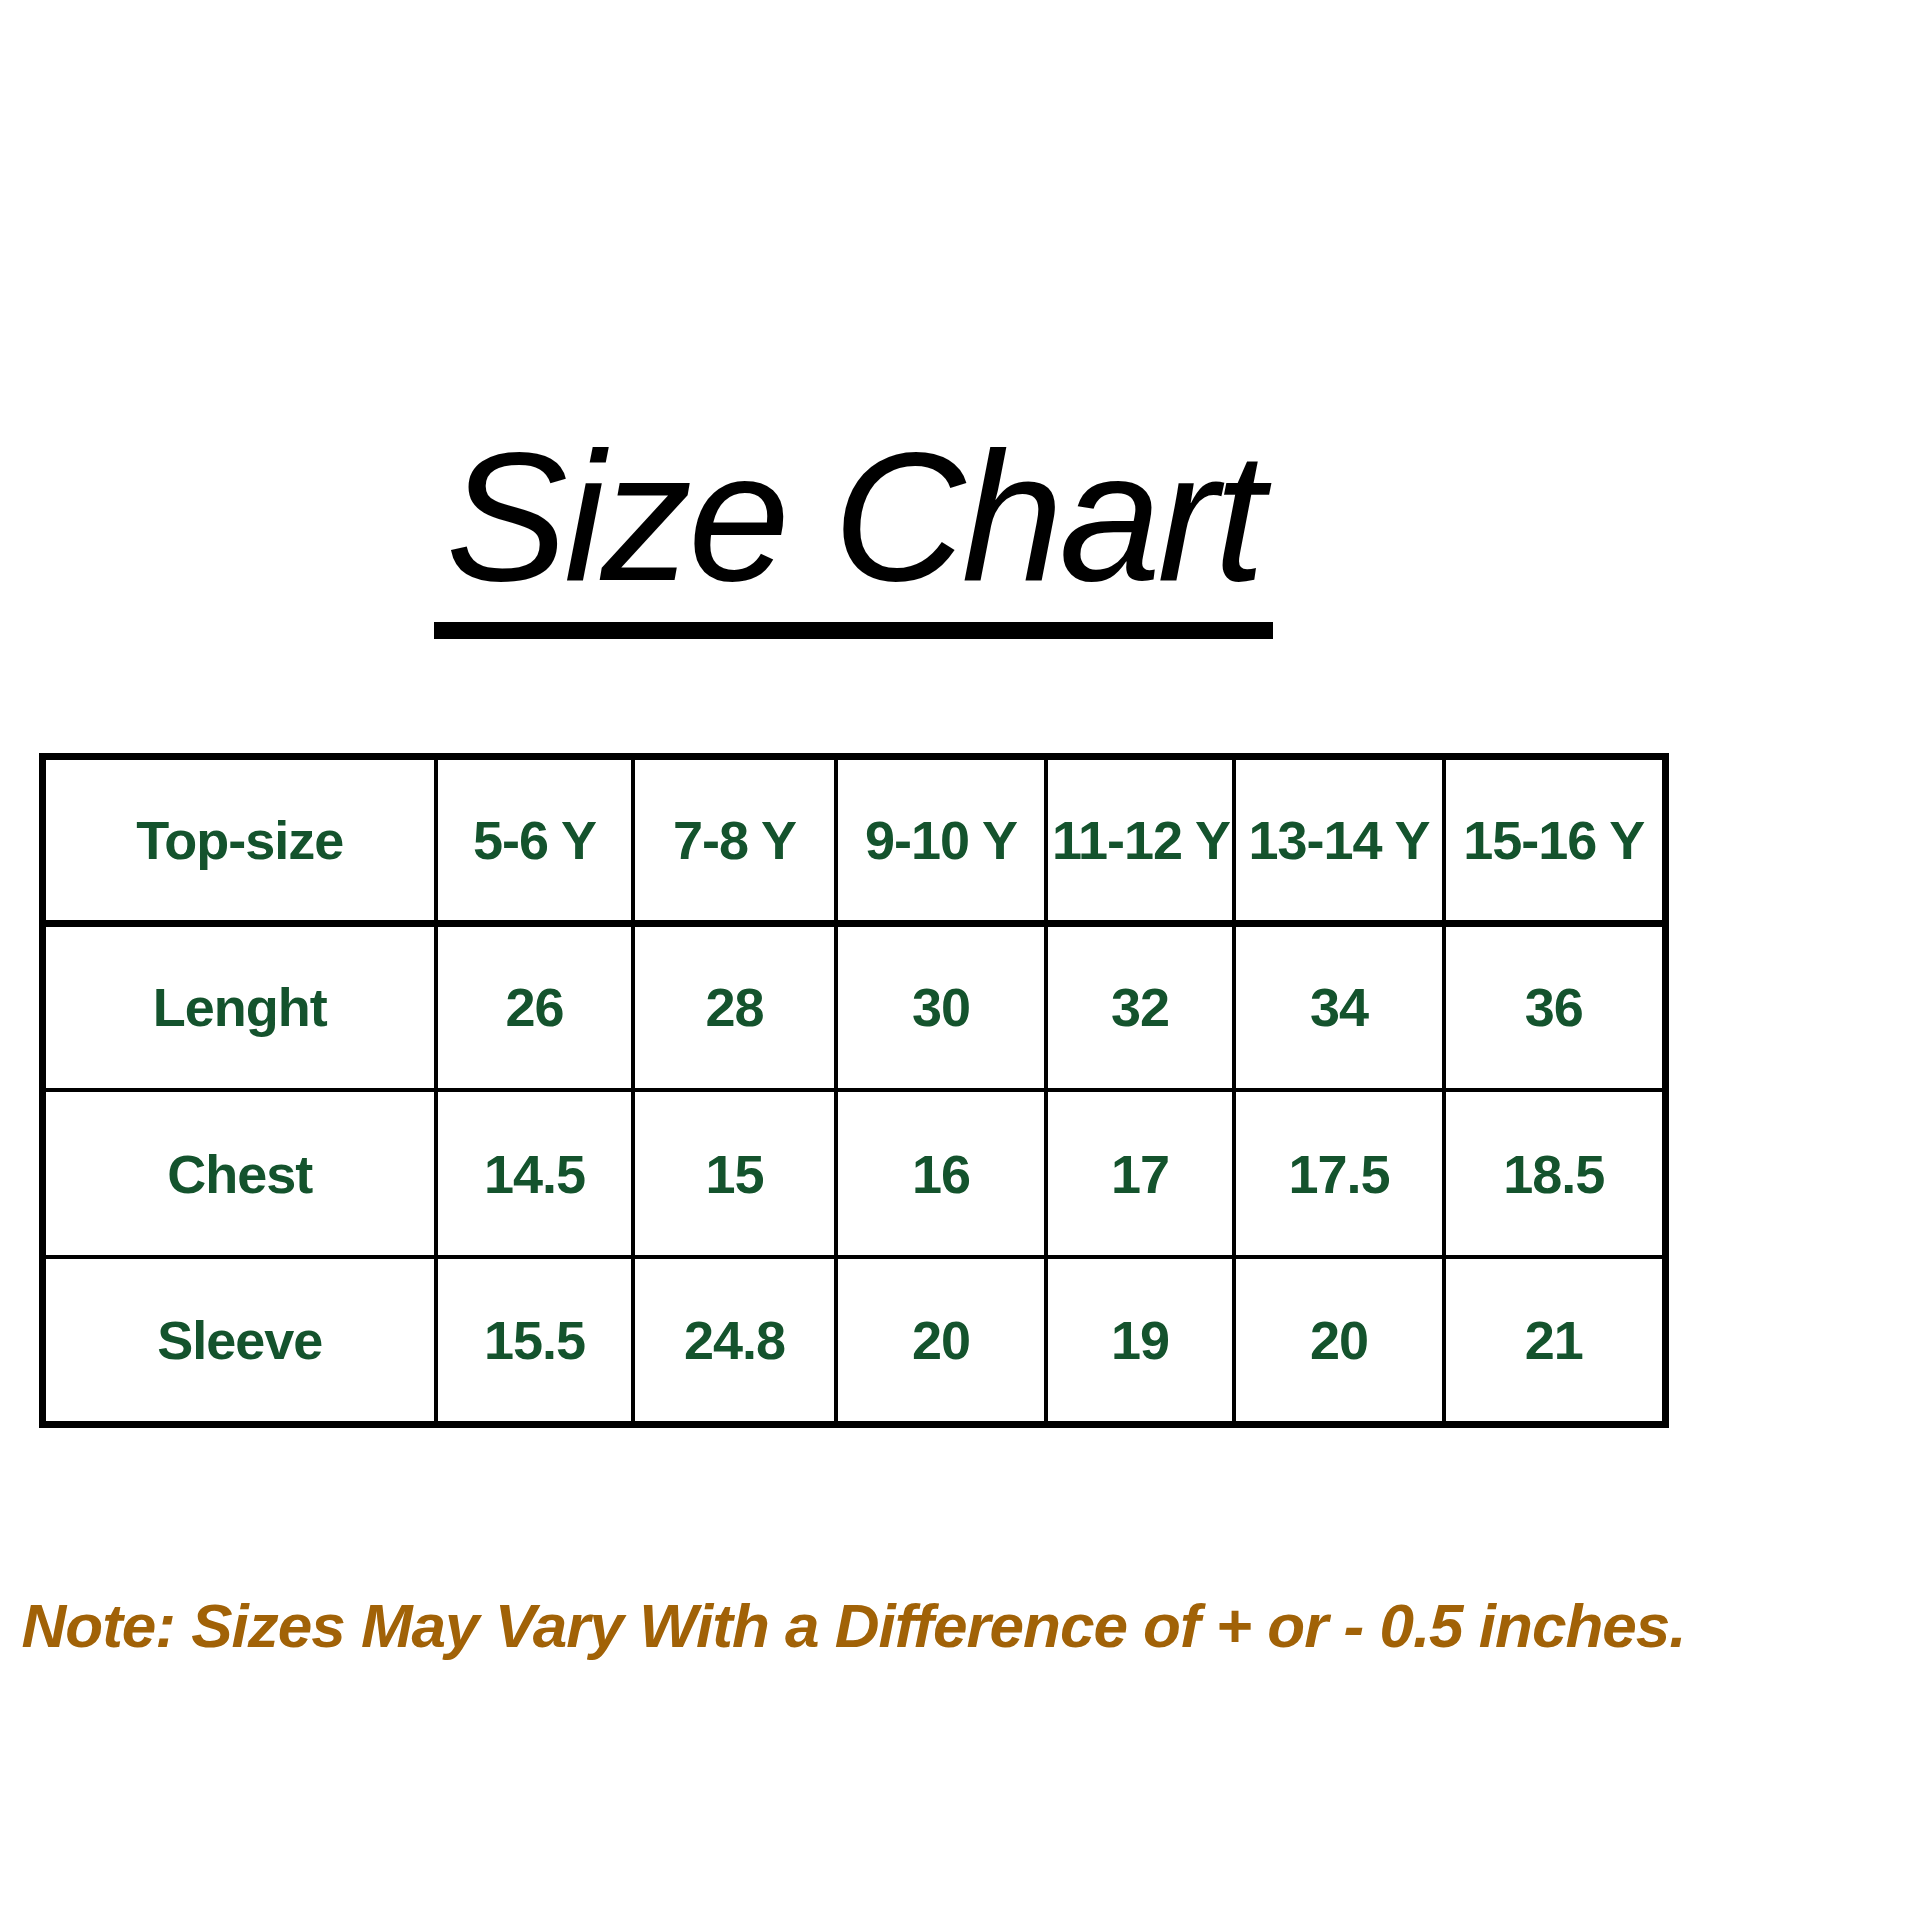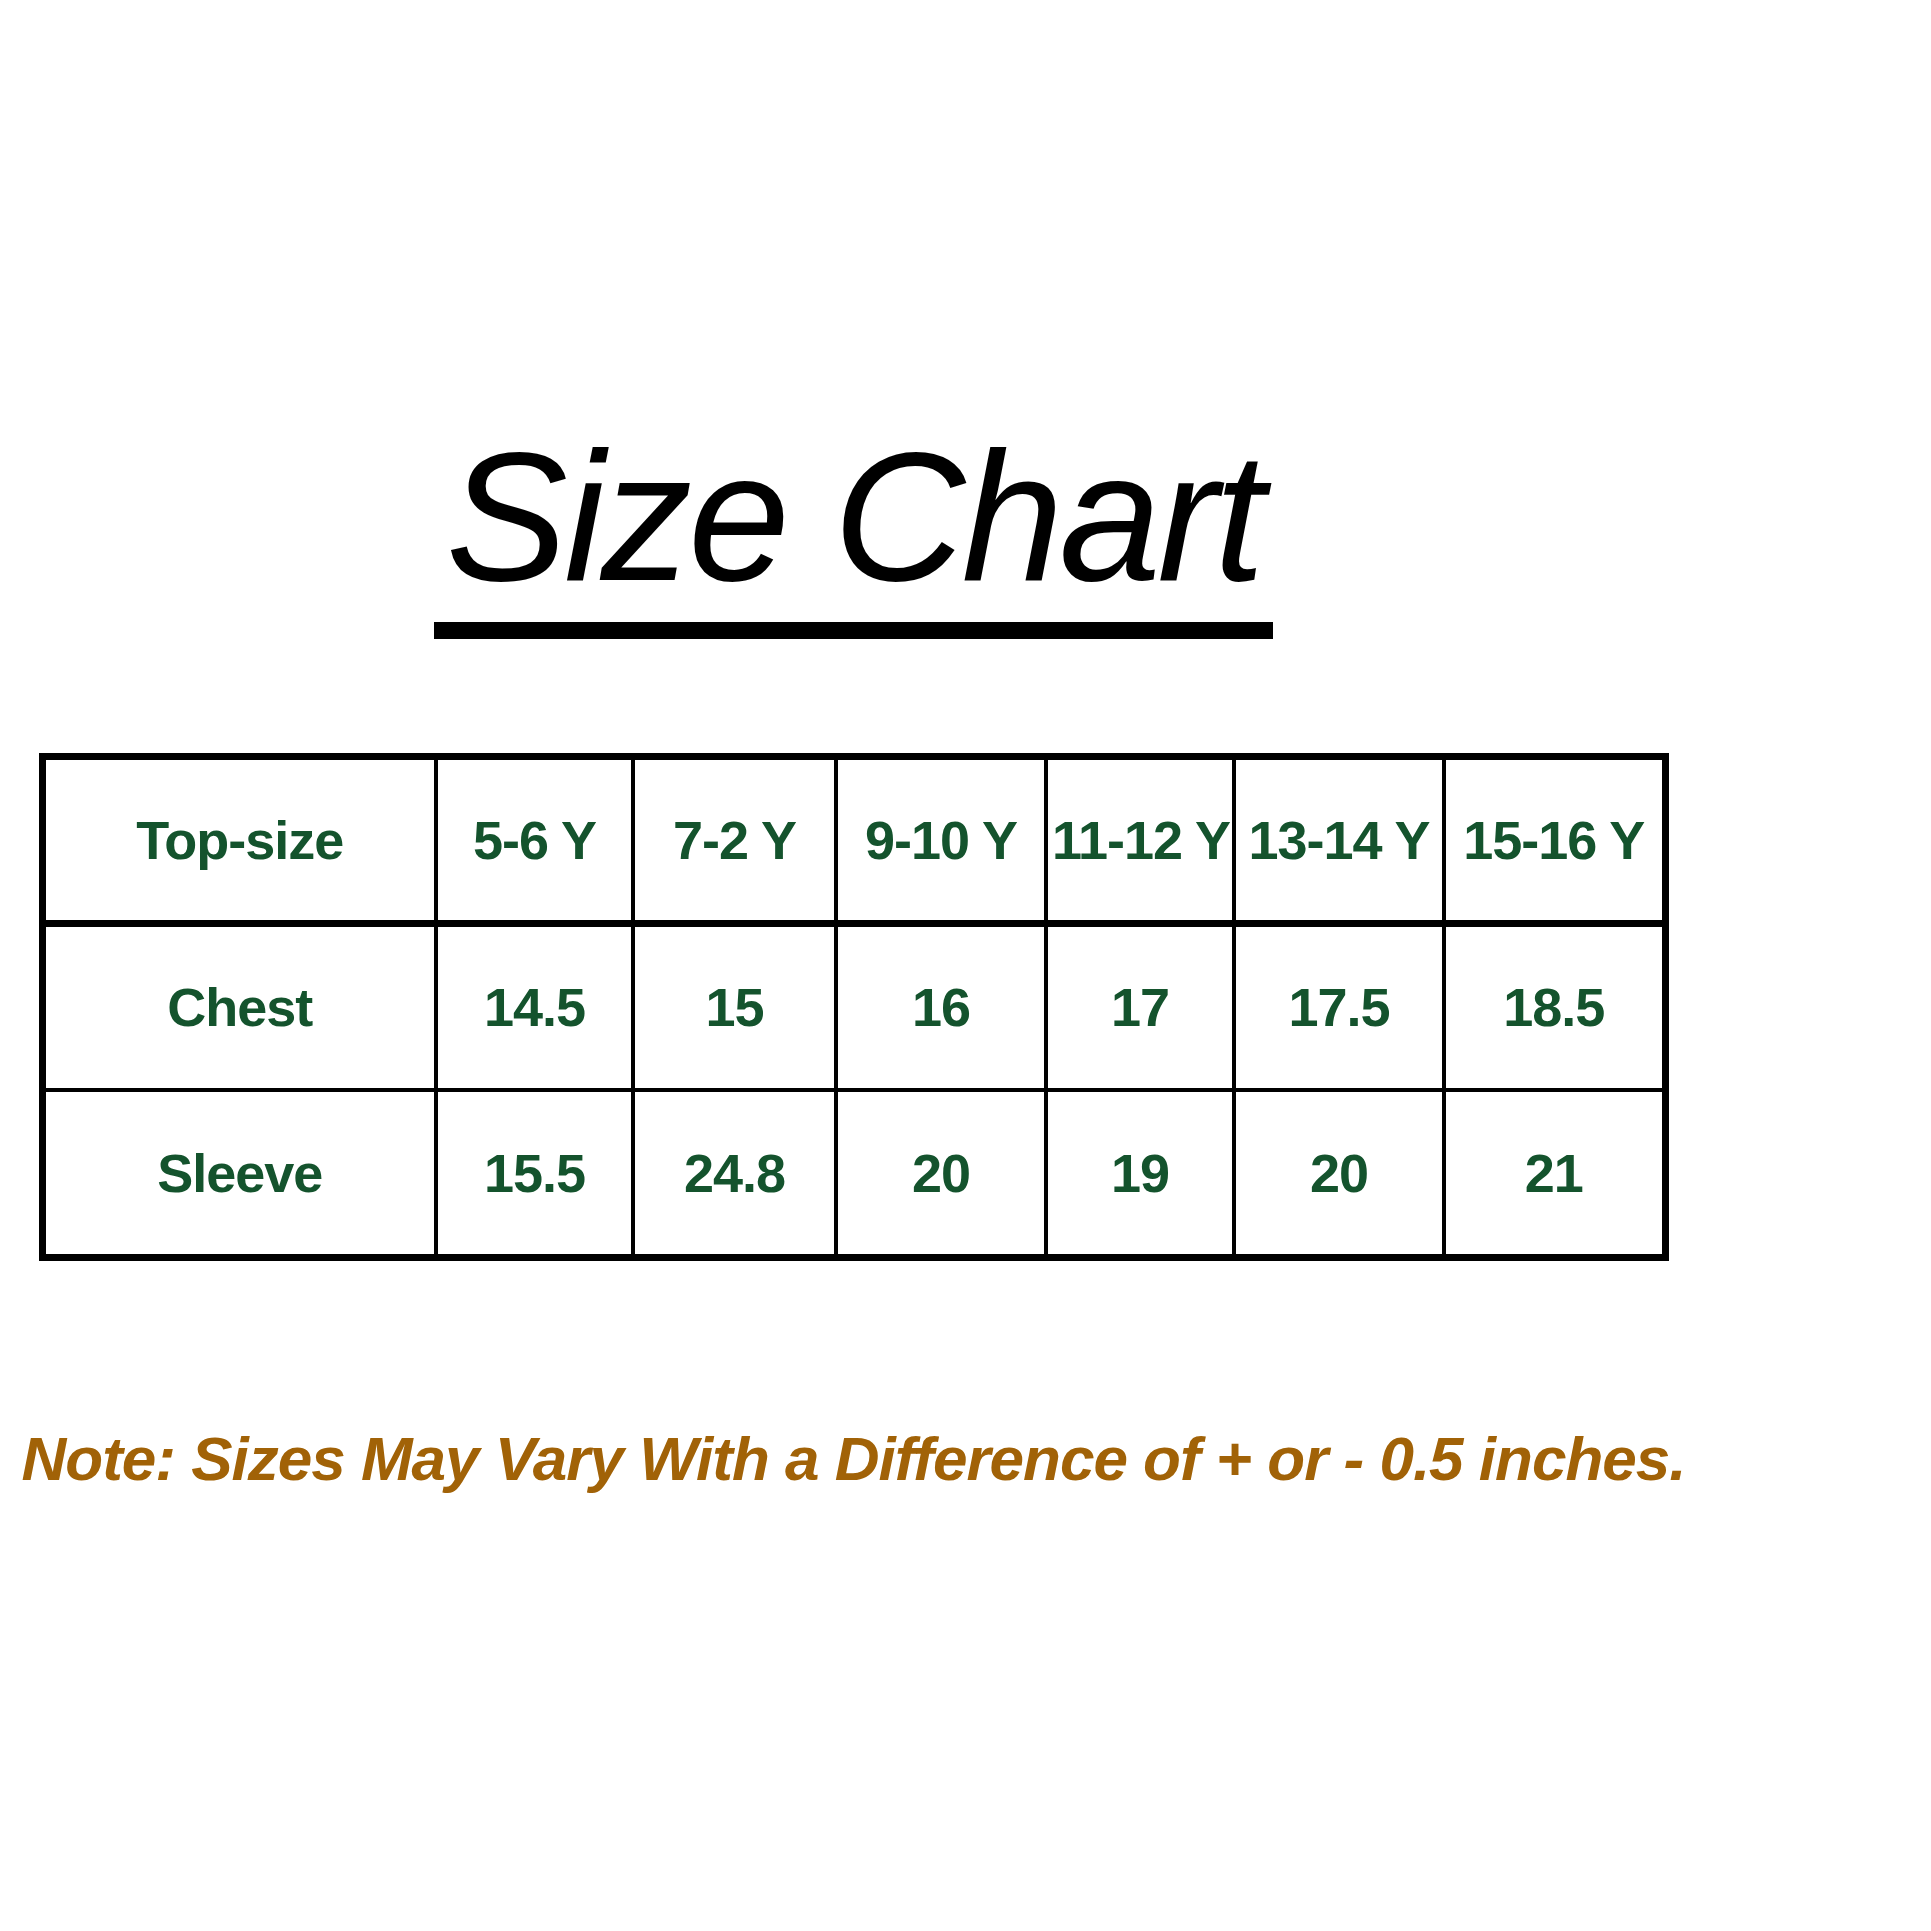--- a/index.html
+++ b/index.html
@@ -80,25 +80,34 @@
       <col style="width:203px">
       <col style="width:210px">
       <col style="width:188px">
       <col style="width:210px">
       <col style="width:221px">
     </colgroup>
     <tbody id="size-table-body">
         <tr>
           <th>Top-size</th>
           <th>5-6 Y</th>
-          <th>7-2 Y</th>
+          <th>7-8 Y</th>
           <th>9-10 Y</th>
           <th>11-12 Y</th>
           <th>13-14 Y</th>
           <th>15-16 Y</th>
+        </tr>
+        <tr>
+          <th>Lenght</th>
+          <td>26</td>
+          <td>28</td>
+          <td>30</td>
+          <td>32</td>
+          <td>34</td>
+          <td>36</td>
         </tr>
         <tr>
           <th>Chest</th>
           <td>14.5</td>
           <td>15</td>
           <td>16</td>
           <td>17</td>
           <td>17.5</td>
           <td>18.5</td>
         </tr>

